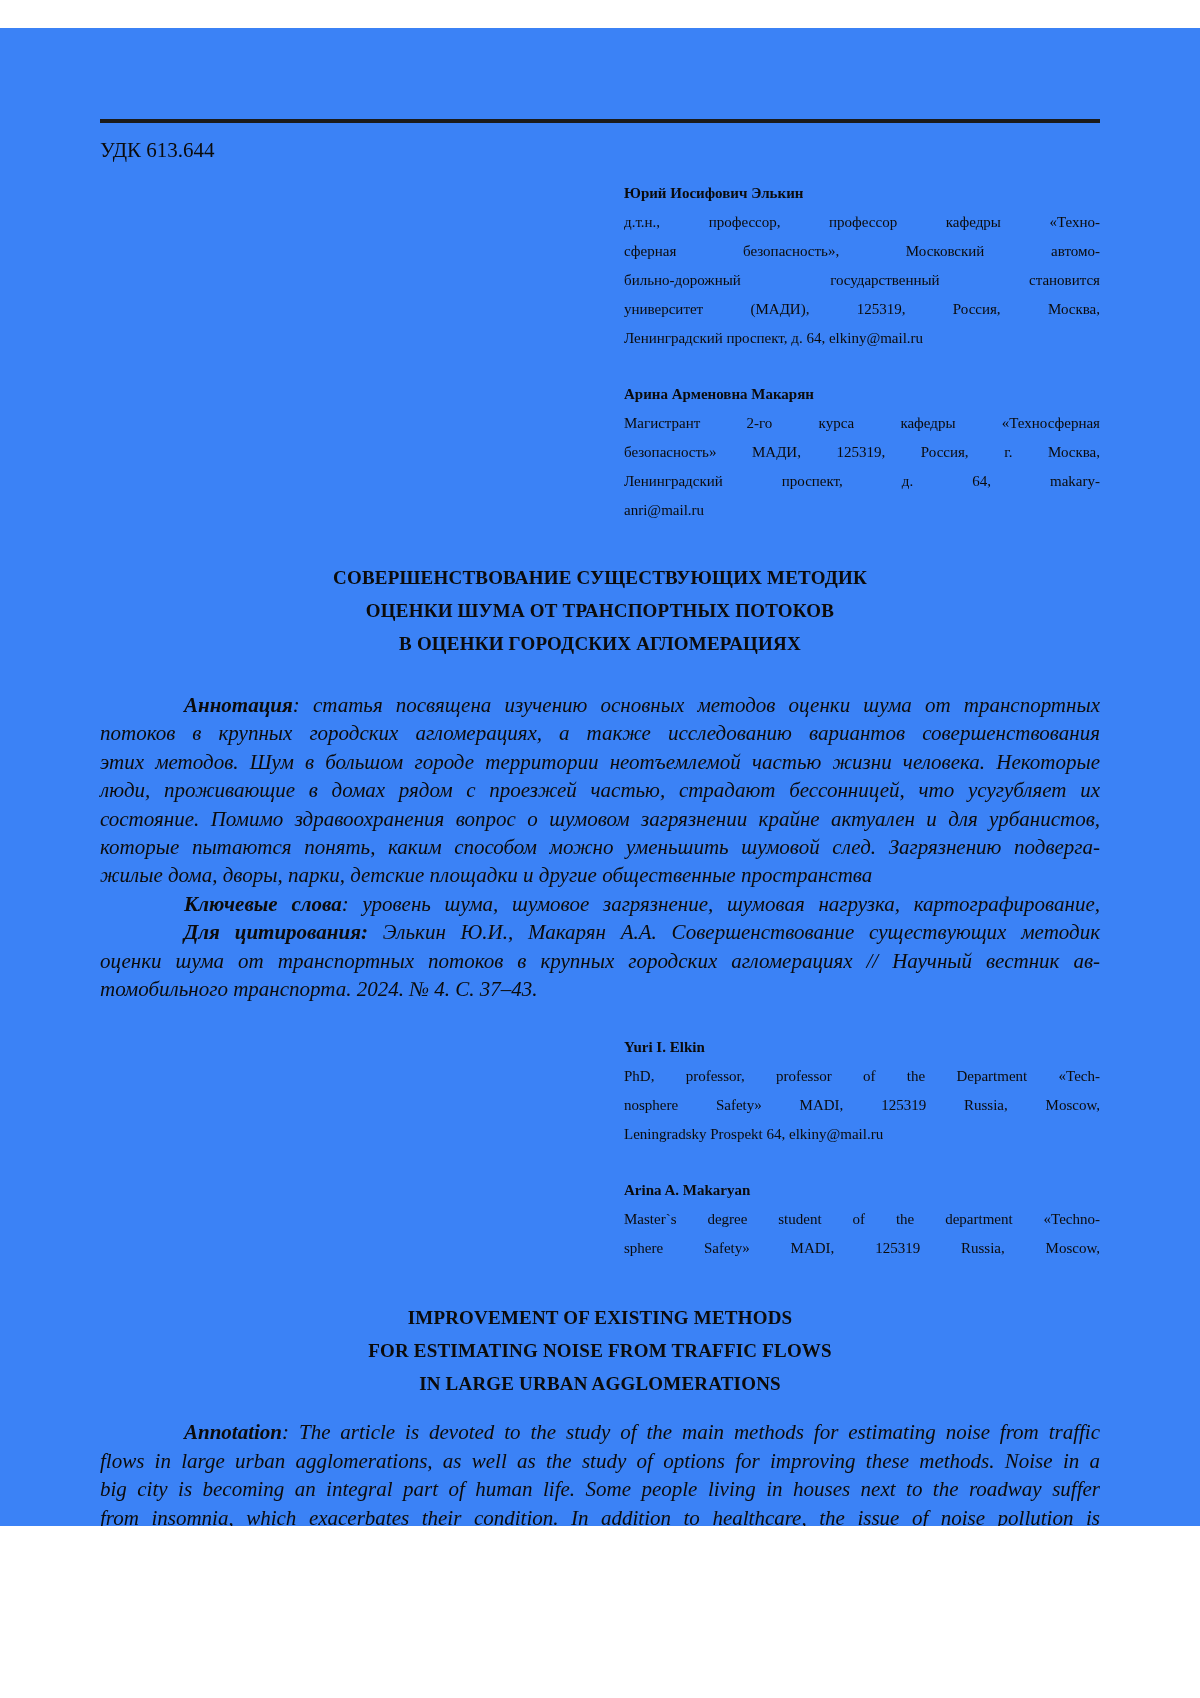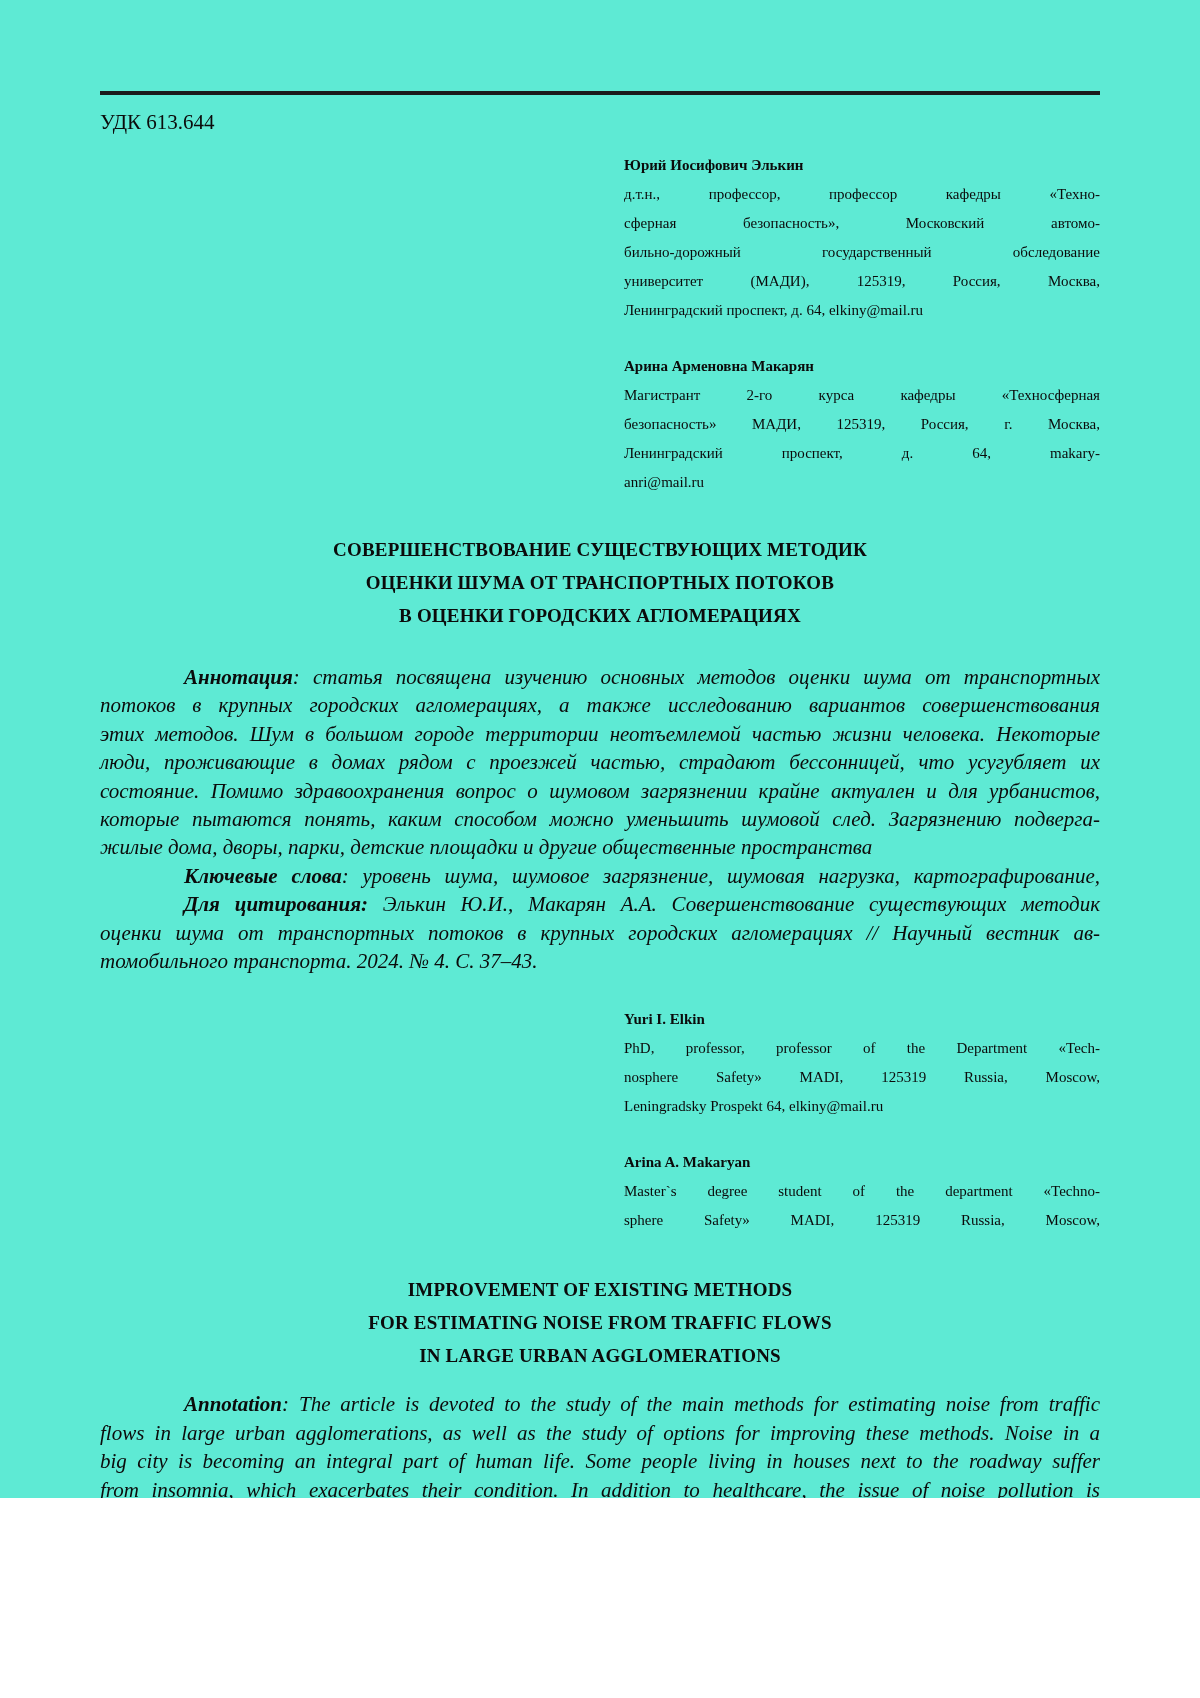--- a/index.html
+++ b/index.html
@@ -1,23 +1,24 @@
 <!DOCTYPE html>
 <html lang="ru"><head>
 <meta charset="utf-8">
 <style>
   html, body { margin: 0; padding: 0; background: #ffffff; }
   .page {
     position: relative;
     width: 1200px;
     height: 1498px;
-    background: #5eead4;
+    background: #3b82f6;
     color: #0b0b0b;
     font-family: "Liberation Serif", "DejaVu Serif", serif;
     overflow: hidden;
+    margin-top: 28px;
   }
   .content {
     position: absolute;
     left: 100px;
     top: 0;
     width: 1000px;
   }
   .rule {
     height: 4px;
     background: #1b1b1b;
@@ -98,21 +99,21 @@
   <div class="content">
 
     <div class="rule top-rule"></div>
 
     <div class="udc">УДК 613.644</div>
 
     <section class="author-block ab-1">
       <div class="author-name">Юрий Иосифович Элькин</div>
       <div class="jl">д.т.н., профессор, профессор кафедры «Техно-</div>
       <div class="jl">сферная безопасность», Московский автомо-</div>
-      <div class="jl">бильно-дорожный государственный обследование</div>
+      <div class="jl">бильно-дорожный государственный становится</div>
       <div class="jl">университет (МАДИ), 125319, Россия, Москва,</div>
       <div class="jl last">Ленинградский проспект, д. 64, elkiny@mail.ru</div>
     </section>
 
     <section class="author-block ab-2">
       <div class="author-name">Арина Арменовна Макарян</div>
       <div class="jl">Магистрант 2-го курса кафедры «Техносферная</div>
       <div class="jl">безопасность» МАДИ, 125319, Россия, г. Москва,</div>
       <div class="jl">Ленинградский проспект, д. 64, makary-</div>
       <div class="jl last">anri@mail.ru</div>

